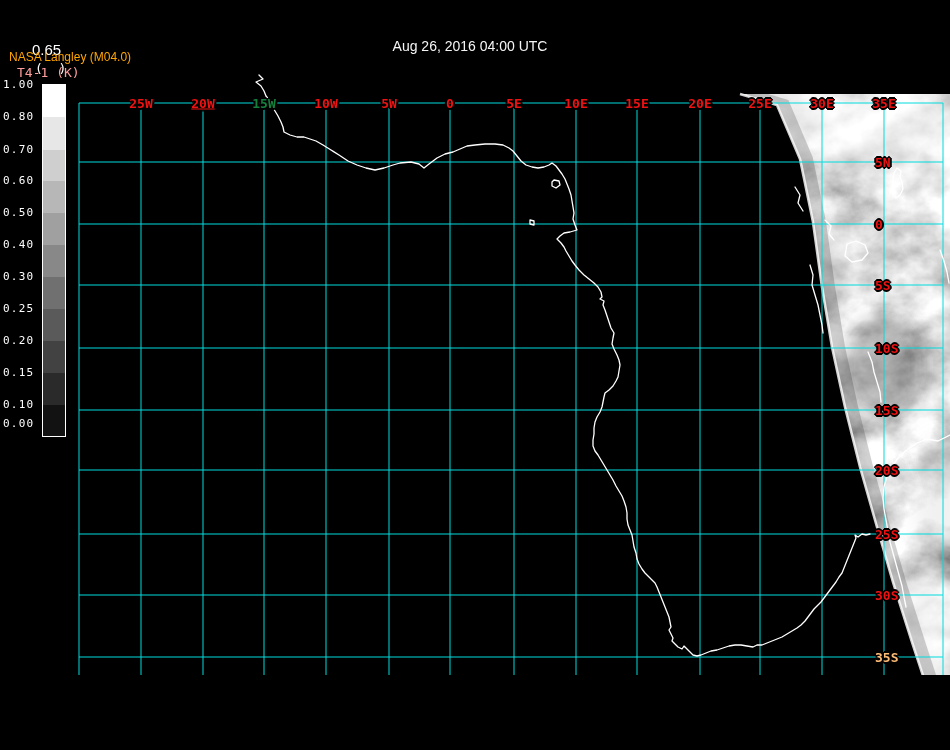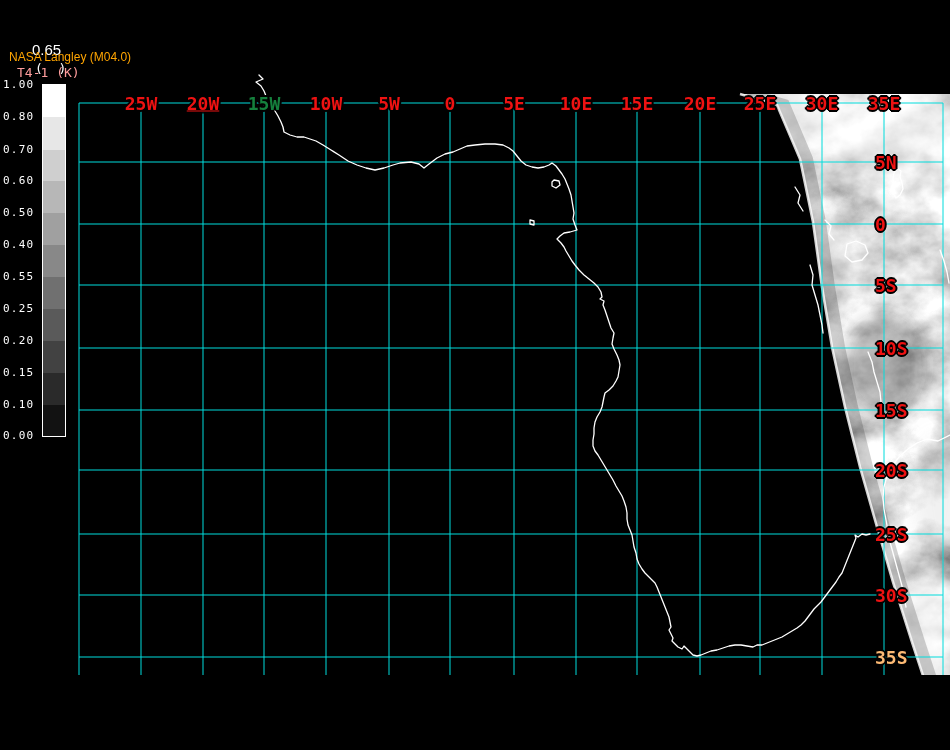--- a/index.html
+++ b/index.html
@@ -10,21 +10,21 @@
   .hdr-units{left:35px;top:24px;font-size:13px;color:#ffffff;white-space:pre;}
   .hdr-src{left:9px;top:13px;font-family:"Liberation Sans",sans-serif;font-size:12px;color:#ffa500;}
   .hdr-chan{left:17px;top:28px;font-size:13px;color:#ff9d9d;}
   .title-wrap{left:250px;top:2px;width:440px;text-align:center;
               font-family:"Liberation Sans",sans-serif;color:#f5f5f5;}
   .title-line1{font-size:15px;line-height:16px;}
   .title-line2{font-size:14px;line-height:15px;}
   .cb-tick{left:3px;transform:translateY(-50%);font-size:11px;letter-spacing:1.2px;color:#ffffff;white-space:pre;}
   #cb-bar{left:42px;top:47px;width:22px;height:351px;border:1px solid #ffffff;}
   .cb-seg{width:100%;}
-  .geo-label{font-weight:bold;font-size:18px;white-space:pre;
+  .geo-label{font-weight:bold;font-size:13px;white-space:pre;
      text-shadow:-1px -1px 0 #000,1px -1px 0 #000,-1px 1px 0 #000,1px 1px 0 #000,
                  -2px 0 0 #000,2px 0 0 #000,0 -2px 0 #000,0 2px 0 #000;}
   .lon-label{transform:translate(-50%,-50%);}
   .lat-label{transform:translateY(-50%);}
   #footer-bar{left:0;top:722px;width:950px;height:28px;background:#0c0c0c;}
   #footer-caption{left:0;top:729px;width:950px;text-align:center;font-size:13px;
                   letter-spacing:1.6px;color:#f5f5f5;white-space:pre;}
   svg{position:absolute;left:0;top:0;}
 </style>
 </head>
@@ -121,20 +121,21 @@
       <path d="M950,398 L938,404 927,402 917,406 908,412 899,420 892,429 887,439 884,450 883,461 884,472 886,483 888,494 890,505 893,516 896,527 899,538 902,549 904,560 906,570"></path>
     </g>
   </svg>
 
   <div class="abs hdr-val">0.65</div>
   <div class="abs hdr-src">NASA Langley (M04.0)</div>
   <div class="abs hdr-units">(  )</div>
   <div class="abs hdr-chan">T4-1 (K)</div>
 
   <div class="abs title-wrap">
+    <div class="title-line2">Aug 26, 2016 04:00 UTC</div>
   </div>
 
   <div id="cb-bar" class="abs">
       <div class="cb-seg" style="background: rgb(255, 255, 255); height: 32px;"></div>
       <div class="cb-seg" style="background: rgb(231, 231, 231); height: 33px;"></div>
       <div class="cb-seg" style="background: rgb(207, 207, 207); height: 31px;"></div>
       <div class="cb-seg" style="background: rgb(183, 183, 183); height: 32px;"></div>
       <div class="cb-seg" style="background: rgb(160, 160, 160); height: 32px;"></div>
       <div class="cb-seg" style="background: rgb(136, 136, 136); height: 32px;"></div>
       <div class="cb-seg" style="background: rgb(112, 112, 112); height: 32px;"></div>
@@ -143,26 +144,26 @@
       <div class="cb-seg" style="background: rgb(42, 42, 42); height: 32px;"></div>
       <div class="cb-seg" style="background: rgb(18, 18, 18); height: 31px;"></div>
     </div>
   <div id="cb-ticks">
       <div class="abs cb-tick" style="top: 47px;">1.00</div>
       <div class="abs cb-tick" style="top: 79px;">0.80</div>
       <div class="abs cb-tick" style="top: 112px;">0.70</div>
       <div class="abs cb-tick" style="top: 143px;">0.60</div>
       <div class="abs cb-tick" style="top: 175px;">0.50</div>
       <div class="abs cb-tick" style="top: 207px;">0.40</div>
-      <div class="abs cb-tick" style="top: 239px;">0.55</div>
+      <div class="abs cb-tick" style="top: 239px;">0.30</div>
       <div class="abs cb-tick" style="top: 271px;">0.25</div>
       <div class="abs cb-tick" style="top: 303px;">0.20</div>
       <div class="abs cb-tick" style="top: 335px;">0.15</div>
       <div class="abs cb-tick" style="top: 367px;">0.10</div>
-      <div class="abs cb-tick" style="top: 398px; text-align: right;">0.00</div>
+      <div class="abs cb-tick" style="top: 386px; text-align: right;">0.00</div>
     </div>
 
   <div id="lon-labels">
       <div class="abs geo-label lon-label" style="left: 141px; top: 66px; color: rgb(238, 18, 18);">25W</div>
       <div class="abs geo-label lon-label" style="left: 203px; top: 66px; color: rgb(238, 18, 18); text-decoration: underline;">20W</div>
       <div class="abs geo-label lon-label" style="left: 264px; top: 66px; color: #15803d;">15W</div>
       <div class="abs geo-label lon-label" style="left: 326px; top: 66px; color: rgb(238, 18, 18);">10W</div>
       <div class="abs geo-label lon-label" style="left: 389px; top: 66px; color: rgb(238, 18, 18);">5W</div>
       <div class="abs geo-label lon-label" style="left: 450px; top: 66px; color: rgb(238, 18, 18);">0</div>
       <div class="abs geo-label lon-label" style="left: 514px; top: 66px; color: rgb(238, 18, 18);">5E</div>

